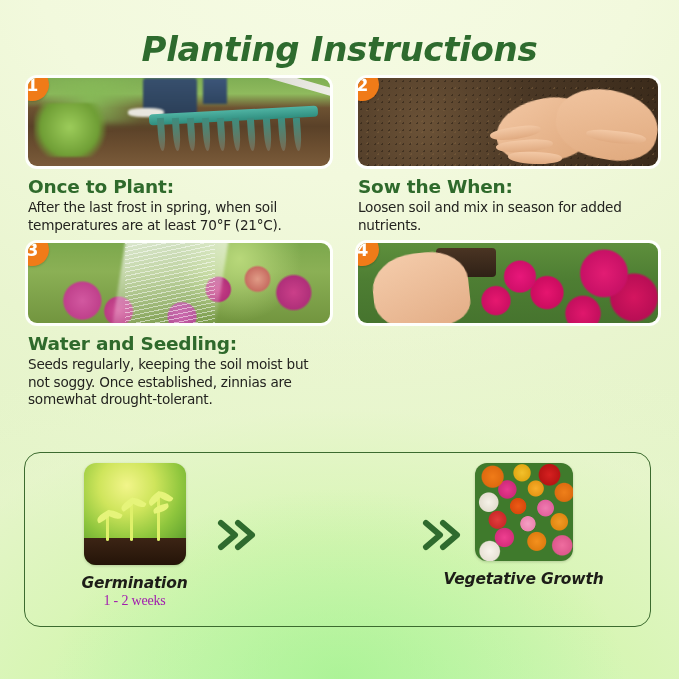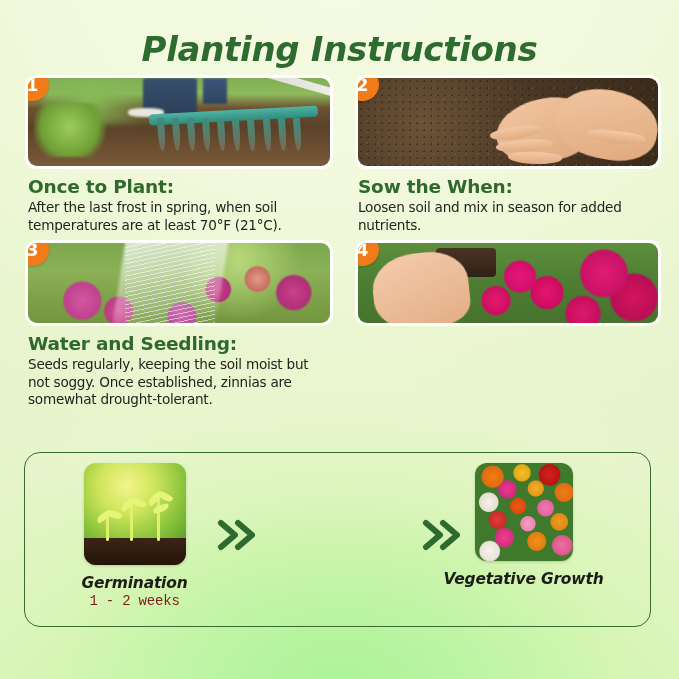--- a/index.html
+++ b/index.html
@@ -146,22 +146,22 @@
     width:102px;height:102px;margin:0 auto;border-radius:12px;
     overflow:hidden;position:relative;
     box-shadow:0 1px 3px rgba(0,0,0,0.18);
   }
   .stage.g2 .stage-img,.stage.g3 .stage-img{width:98px;height:98px;}
   .stage-name{
     margin-top:9px;font-size:15.5px;font-weight:bold;font-style:italic;color:#1d1d18;
     font-family:"DejaVu Sans", sans-serif;letter-spacing:-0.2px;
   }
   .stage-dur{
-    margin-top:1px;font-size:14px;color:#7f1d1d;
-    font-family:Liberation Mono, monospace;letter-spacing:-0.2px;text-align:center;
+    margin-top:1px;font-size:14px;color:#a21caf;
+    font-family:Liberation Serif, serif;letter-spacing:-0.2px;text-align:center;
   }
   .sg1{background:
      radial-gradient(circle at 42% 22%, #f2f58a 0%, #cfe55c 28%, #8fc63d 55%, #6fae33 72%, #4e8f28 88%);}
   .sg1 .soil{position:absolute;left:0;bottom:0;width:100%;height:26%;
      background:linear-gradient(180deg,#3c2415,#241408);}
   .sg1 .sprout{position:absolute;bottom:24%;width:3px;height:26%;background:#dff06a;border-radius:2px;}
   .sg1 .lf{position:absolute;width:16px;height:7px;background:#e6f47a;border-radius:60% 10% 60% 10%;}
   .sg2{background:
      radial-gradient(circle at 50% 45%, #86c04a 0%, #6aa83a 40%, #8a7348 75%, #6b5434 100%);}
   .sg2 .leaf{position:absolute;background:linear-gradient(150deg,#9ad44f,#4e8f2c);border-radius:60% 10% 60% 10%;}

